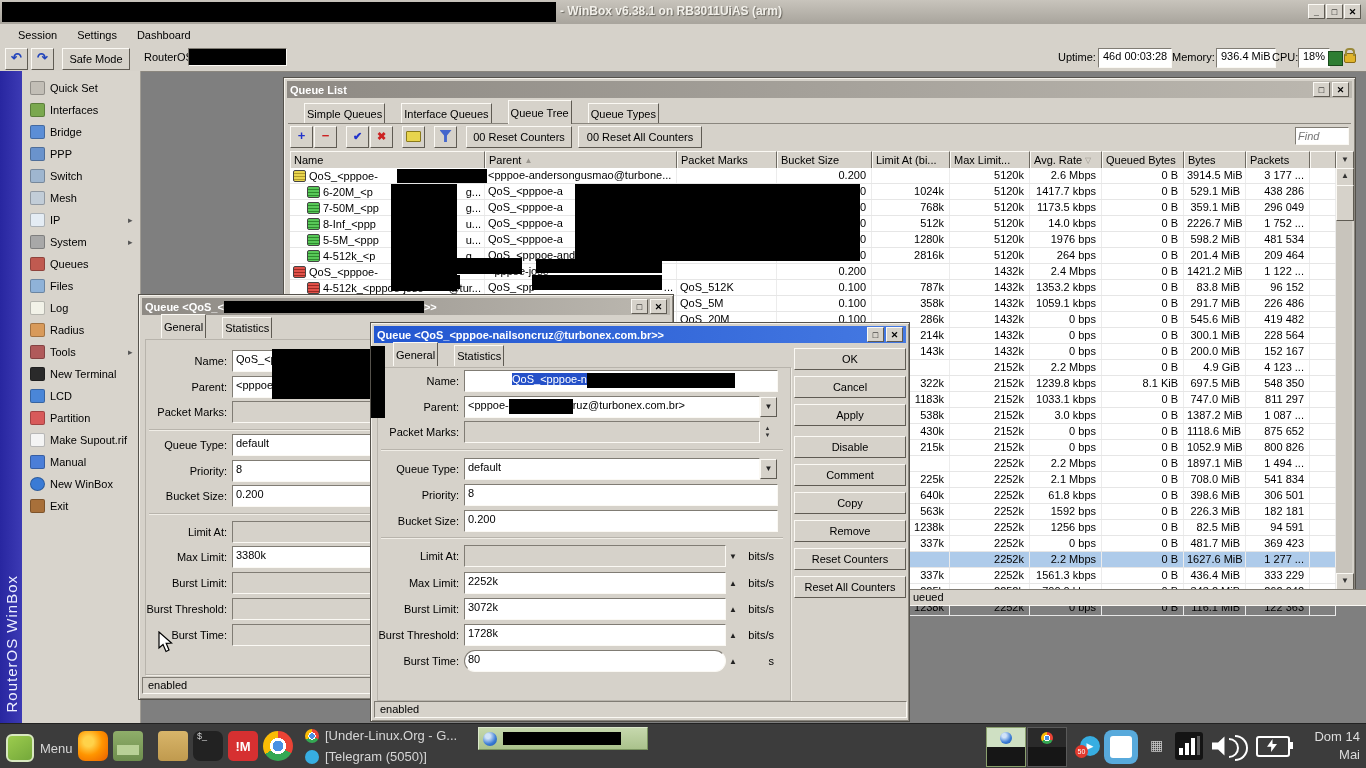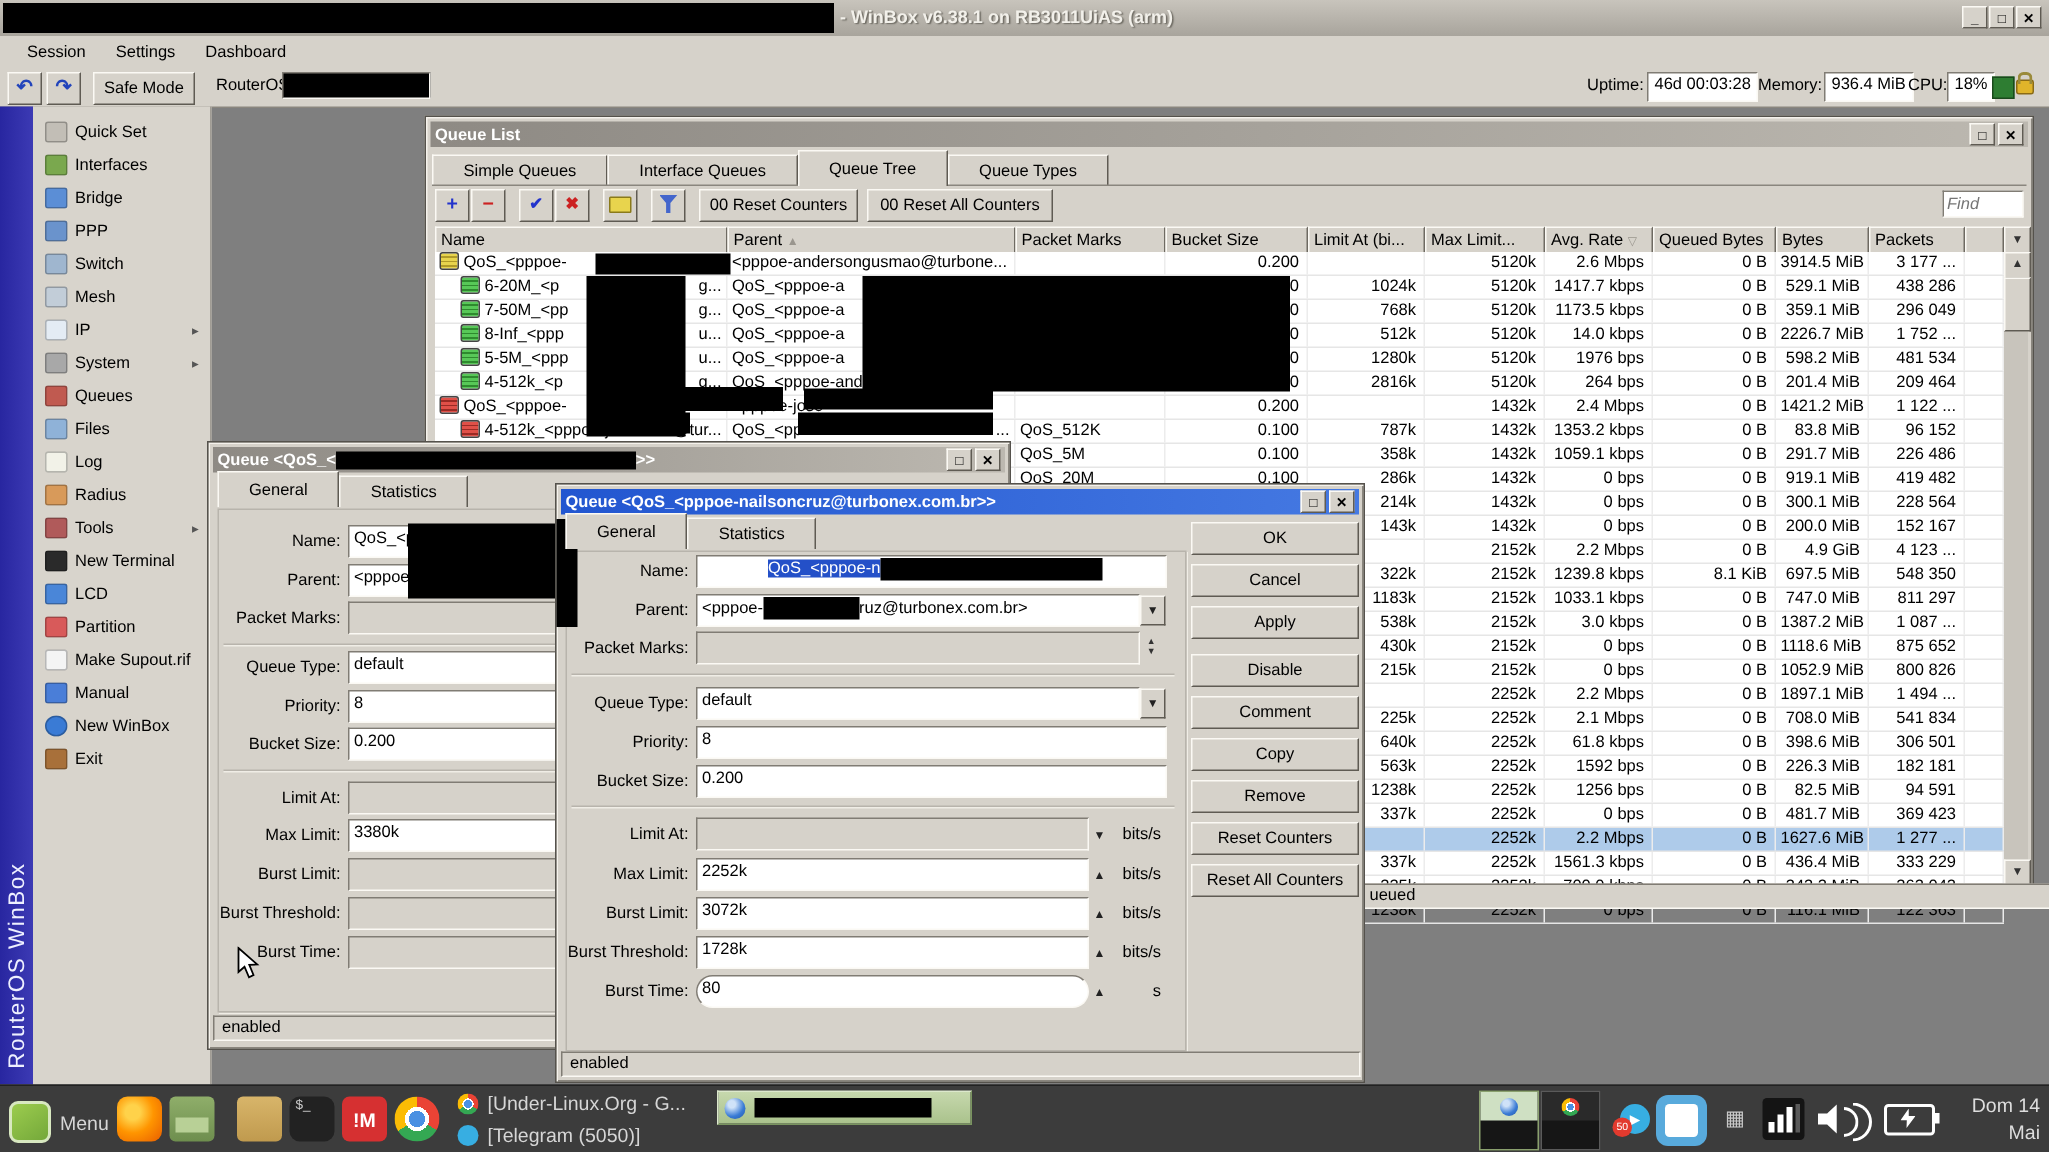--- a/index.html
+++ b/index.html
@@ -52,35 +52,35 @@
   [data-ic="switch-icon"]{background:#9fb6cf;} [data-ic="mesh-icon"]{background:#c2cdd8;}
   [data-ic="ip-icon"]{background:#e4ecf4;} [data-ic="system-icon"]{background:#a8a8a8;}
   [data-ic="queues-icon"]{background:#c05a50;} [data-ic="files-icon"]{background:#8fb2d8;}
   [data-ic="log-icon"]{background:#f2f2e8;} [data-ic="radius-icon"]{background:#d89a5a;}
   [data-ic="tools-icon"]{background:#b05a5a;} [data-ic="terminal-icon"]{background:#2a2a2a;}
   [data-ic="lcd-icon"]{background:#4a86d8;} [data-ic="partition-icon"]{background:#d85a5a;}
   [data-ic="supout-icon"]{background:#f4f4f4;} [data-ic="manual-icon"]{background:#4a7ed8;}
   [data-ic="winbox-icon"]{background:#3a7bd5;border-radius:50%;} [data-ic="exit-icon"]{background:#a8703a;}
 
   
-  .qtab{height:20px;padding:0 20px;display:flex;align-items:center;background:#d6d2ca;
-    border:1px solid;border-color:#fbf9f4 #5f5b53 #5f5b53 #fbf9f4;border-bottom:none;}
+  .qtab{height:20px;padding:0 2px;display:flex;align-items:center;background:#d6d2ca;
+    border:1px solid;border-color:#fbf9f4 #5f5b53 #5f5b53 #fbf9f4;border-bottom:none;margin-left:16px;}
   .qtab[data-active="yes"]{height:23px;margin-top:-3px;z-index:3;position:relative;}
   .icon-btn{position:absolute;width:21px;height:20px;text-align:center;line-height:18px;font-size:13px;font-weight:700;}
   .txt-btn{position:absolute;height:20px;display:flex;align-items:center;justify-content:center;font-size:11px;}
   .cols{display:grid;grid-template-columns:195px 192px 100px 95px 78px 80px 72px 82px 62px 64px 1fr;}
   .th{height:17px;line-height:15px;padding:0 3px;background:#d6d2ca;white-space:nowrap;overflow:hidden;
     border:1px solid;border-color:#fbf9f4 #6e6a62 #6e6a62 #fbf9f4;display:flex;align-items:center;gap:3px;}
   .th .sort{font-size:8px;color:#9a968e;}
   #rows{background:#fff;}
   .t-row{height:15px;line-height:14px;border-bottom:1px solid #e6e6e6;}
   .t-row[data-sel="yes"]{background:#aecbea;}
   .t-row>div{overflow:hidden;white-space:nowrap;padding:0 3px;border-right:1px solid #ececec;}
   .t-row>div:nth-child(n+4){text-align:right;padding-right:5px;}
-  .c-name{display:flex;gap:3px;}
+  .c-name{display:flex;align-items:center;gap:3px;}
   .t-row[data-ind="yes"] .c-name{padding-left:17px;}
   .c-par{display:flex;justify-content:space-between;}
   .qicon{width:11px;height:10px;flex:none;border-radius:2px;border:1px solid #444;display:none;}
   .qicon[data-ic="yellow"]{display:block;background:repeating-linear-gradient(180deg,#e8d44d 0 2px,#b09a28 2px 3px);}
   .qicon[data-ic="green"]{display:block;background:repeating-linear-gradient(180deg,#58c858 0 2px,#2e8a2e 2px 3px);}
   .qicon[data-ic="red"]{display:block;background:repeating-linear-gradient(180deg,#e05048 0 2px,#9a2a24 2px 3px);}
   .scroll-btn{position:absolute;width:16px;height:16px;text-align:center;line-height:14px;font-size:8px;color:#333;}
 
   
   .dtabs{position:absolute;left:6px;display:flex;}
@@ -575,21 +575,21 @@
           <div class="c-par">
             <span></span>
             <span></span>
           </div>
           <div>QoS_20M</div>
           <div>0.100</div>
           <div>286k</div>
           <div>1432k</div>
           <div>0 bps</div>
           <div>0 B</div>
-          <div>919.1 MiB</div>
+          <div>545.6 MiB</div>
           <div>419 482</div>
           <div></div>
         </div>
 
         <div class="t-row cols" data-sel="" data-ind="">
           <div class="c-name">
 
             <span style="flex:1;overflow:hidden;"></span>
             <span></span>
           </div>

